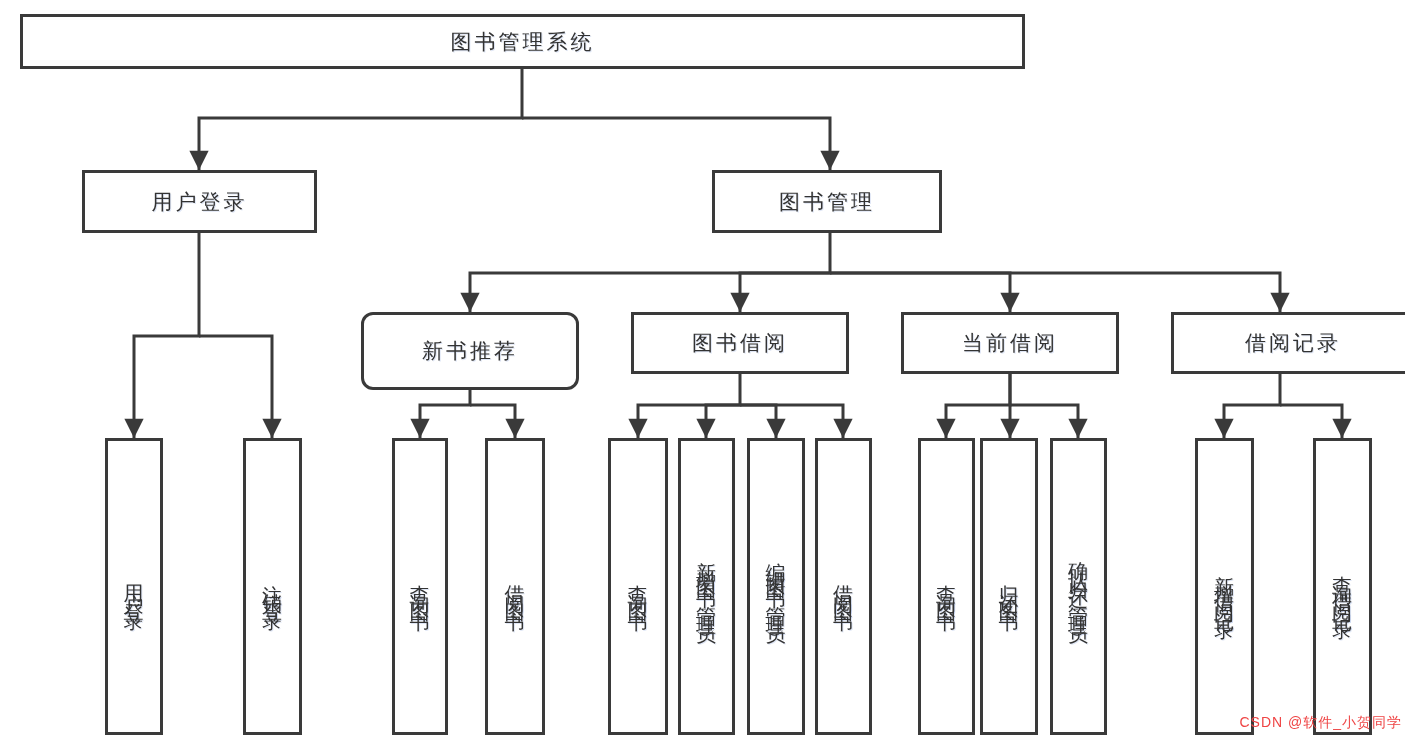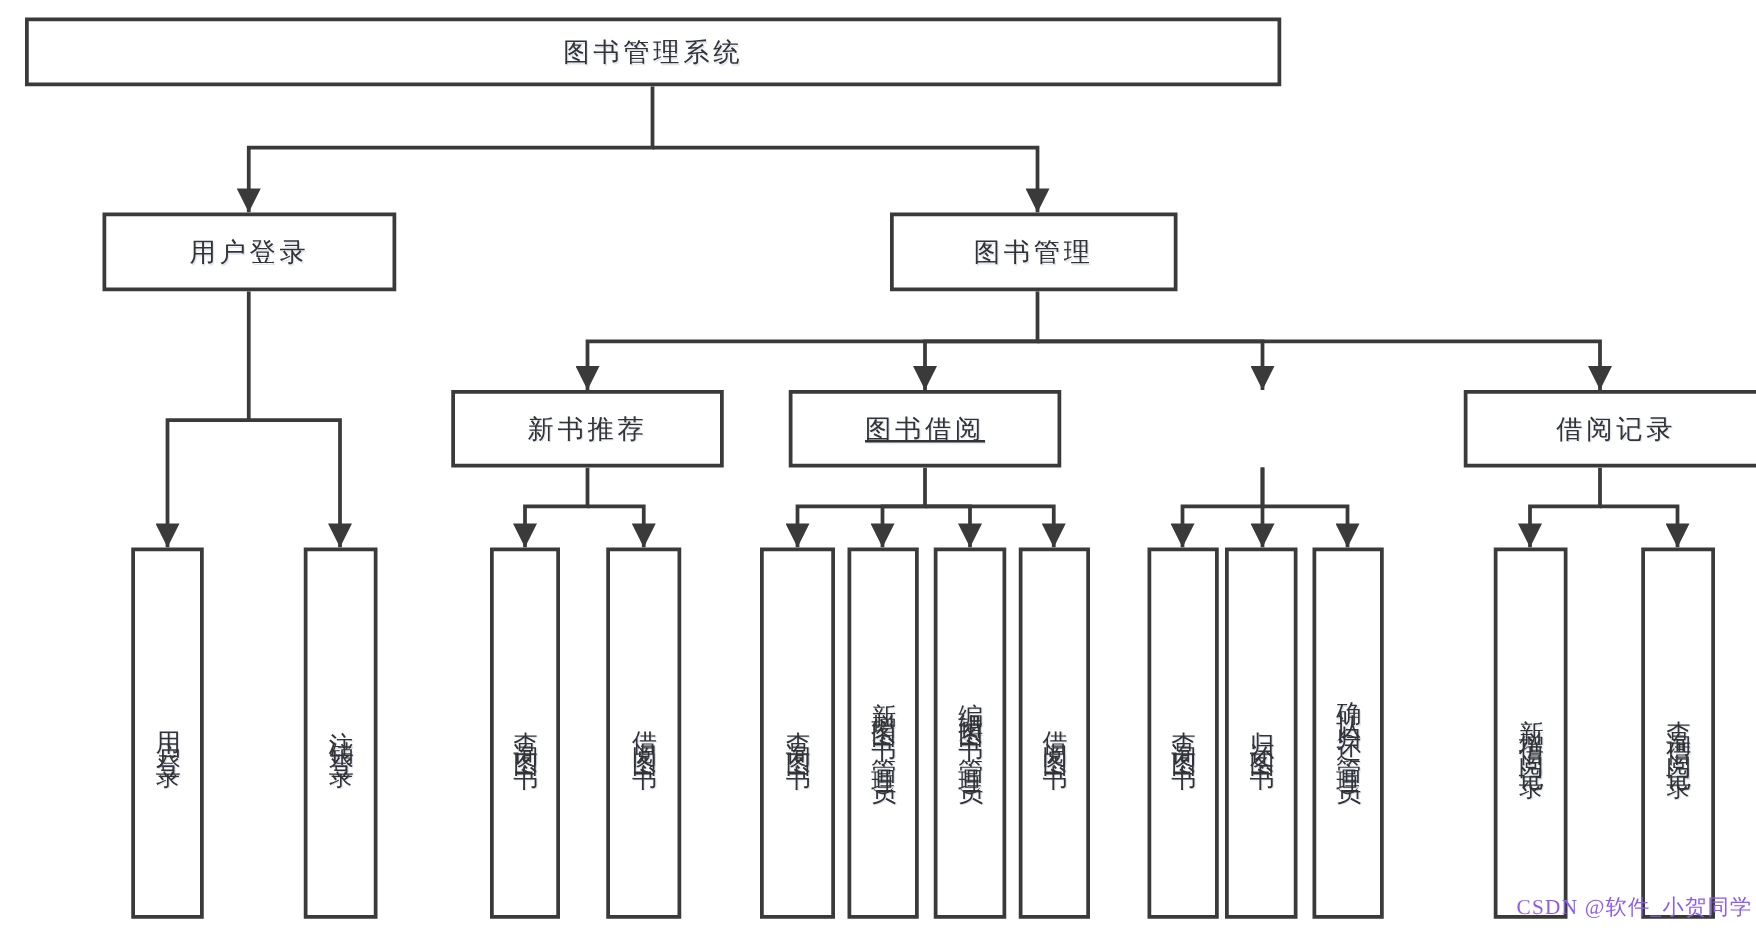--- a/index.html
+++ b/index.html
@@ -37,48 +37,47 @@
     font-size: 20px;
     line-height: 1;
     letter-spacing: 9px;
     text-shadow: 1px 1px 0 rgba(110,140,210,0.22);
     white-space: nowrap;
   }
   
   #n-root   { left: 20px;   top: 14px;  width: 1005px; height: 55px; }
   #n-login  { left: 82px;   top: 170px; width: 235px;  height: 63px; }
   #n-mgmt   { left: 712px;  top: 170px; width: 230px;  height: 63px; }
-  #n-newrec { left: 361px;  top: 312px; width: 218px;  height: 62px; }
-  #n-borrow { left: 631px;  top: 312px; width: 218px;  height: 62px; text-decoration: underline; }
+  #n-newrec { left: 361px;  top: 312px; width: 218px;  height: 78px; border-radius: 12px; }
+  #n-borrow { left: 631px;  top: 312px; width: 218px;  height: 62px; }
   #n-currnt { left: 901px;  top: 312px; width: 218px;  height: 62px; }
   #n-record { left: 1171px; top: 312px; width: 244px;  height: 62px; }
   .vbox { top: 438px; height: 297px; }
   #l-a1 { left: 105px;  width: 58px; }
   #l-a2 { left: 243px;  width: 59px; }
   #l-b1 { left: 392px;  width: 56px; }
   #l-b2 { left: 485px;  width: 60px; }
   #l-c1 { left: 608px;  width: 60px; }
   #l-c2 { left: 678px;  width: 57px; }
   #l-c3 { left: 747px;  width: 58px; }
   #l-c4 { left: 815px;  width: 57px; }
   #l-d1 { left: 918px;  width: 57px; }
   #l-d2 { left: 980px;  width: 58px; }
   #l-d3 { left: 1050px; width: 57px; }
   #l-e1 { left: 1195px; width: 59px; }
   #l-e2 { left: 1313px; width: 59px; }
   .watermark {
     position: absolute;
     right: 3px;
     top: 714px;
-    font-size: 17px;
-    color: #8b5cf6;
+    font-size: 14px;
+    color: #ef4444;
     letter-spacing: 1px;
     white-space: nowrap;
     z-index: 5;
-    font-family: Liberation Serif, serif;
   }
 </style>
 </head>
 <body>
 
 <div class="canvas">
 
   <svg class="wires" viewBox="0 0 1405 747" xmlns="http://www.w3.org/2000/svg">
     <defs>
       <marker id="arr" viewBox="0 0 10 10" refX="10" refY="5" markerWidth="8.5" markerHeight="6.4" orient="auto">
@@ -125,20 +124,23 @@
   <div class="hbox" id="n-mgmt">
     <span>图书管理</span>
   </div>
 
   <div class="hbox" id="n-newrec">
     <span>新书推荐</span>
   </div>
   <div class="hbox" id="n-borrow">
     <span>图书借阅</span>
   </div>
+  <div class="hbox" id="n-currnt">
+    <span>当前借阅</span>
+  </div>
   <div class="hbox" id="n-record">
     <span>借阅记录</span>
   </div>
 
   <div class="vbox" id="l-a1">
     <span>用户登录</span>
   </div>
   <div class="vbox" id="l-a2">
     <span>注销登录</span>
   </div>

